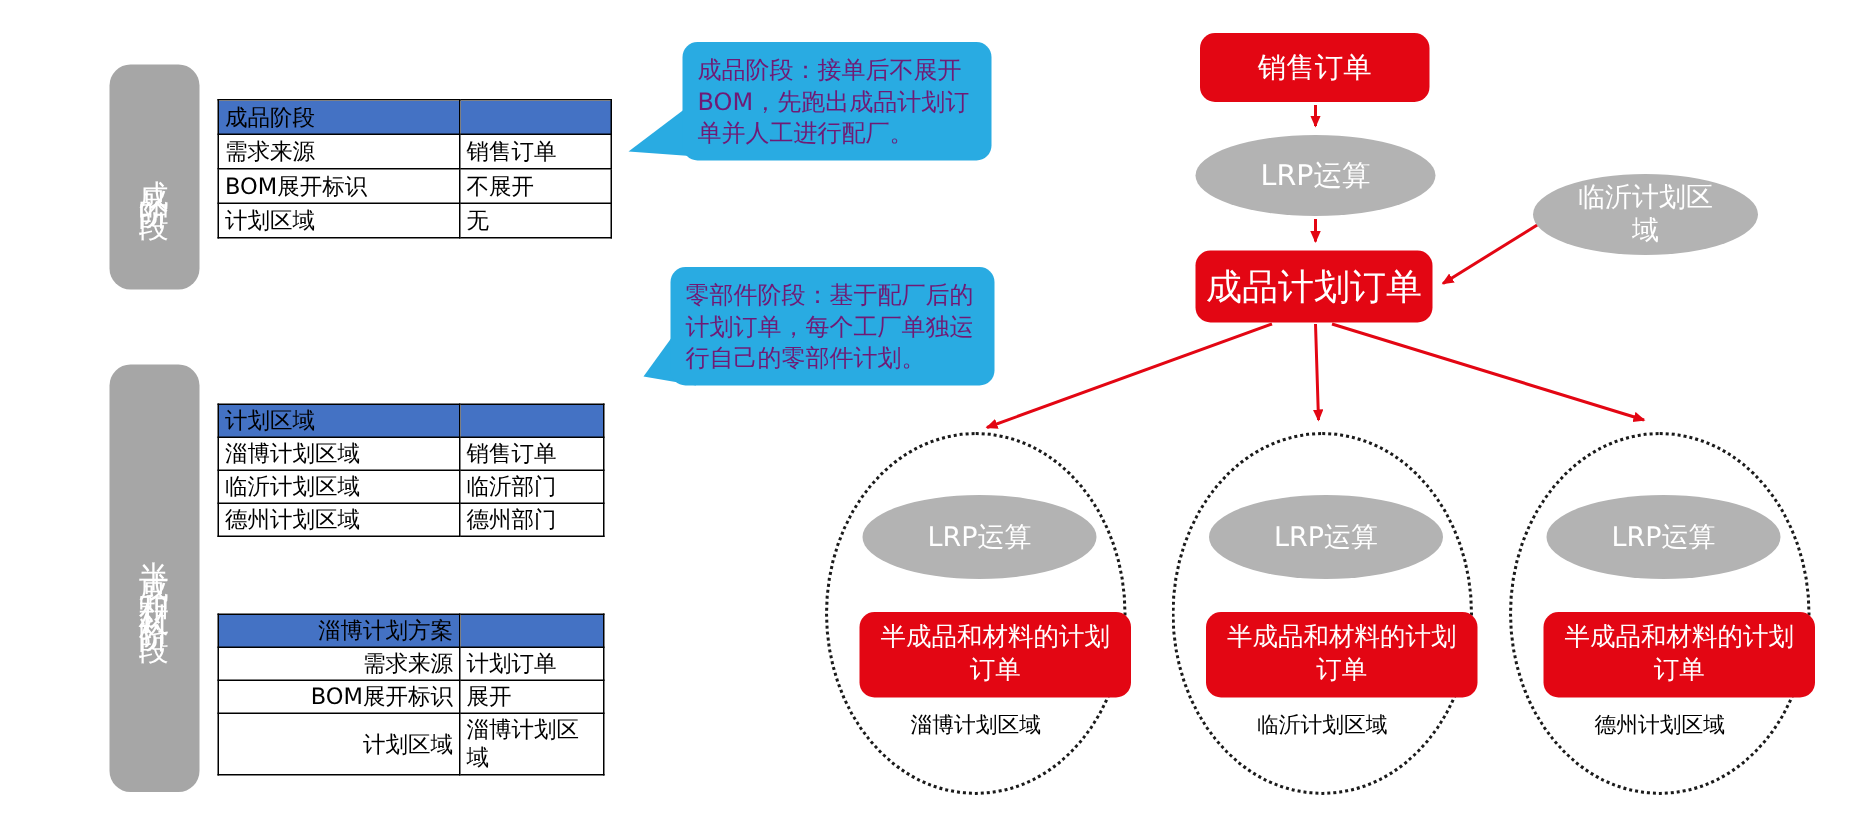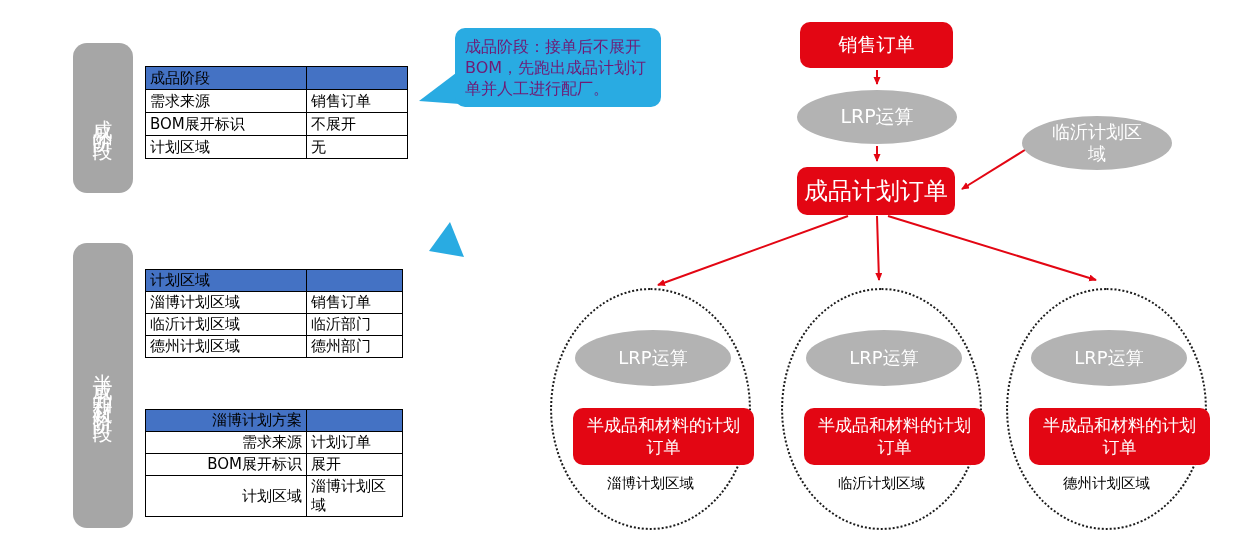--- a/index.html
+++ b/index.html
@@ -143,20 +143,23 @@
     <tr>
       <td>计划区域</td>
       <td>淄博计划区域</td>
     </tr>
   </tbody>
     </table>
 
   <div class="callout callout1">
     <span>成品阶段：接单后不展开BOM，先跑出成品计划订单并人工进行配厂。</span>
   </div>
+  <div class="callout callout2">
+    <span>零部件阶段：基于配厂后的计划订单，每个工厂单独运行自己的零部件计划。</span>
+  </div>
 
   <div class="node redbox sales">销售订单</div>
   <div class="node grayellipse lrp-top">LRP运算</div>
   <div class="node redbox fpo">成品计划订单</div>
   <div class="node grayellipse assign">临沂计划区域</div>
 
   <div class="region re1">
     <div class="node grayellipse lrp-s">LRP运算</div>
     <div class="node redbox order-s">半成品和材料的计划订单</div>
     <div class="rlabel">淄博计划区域</div>

